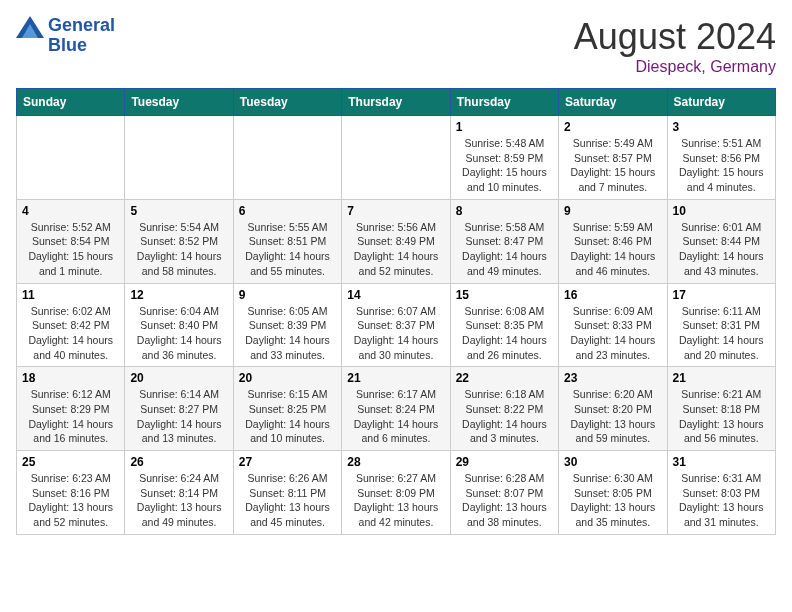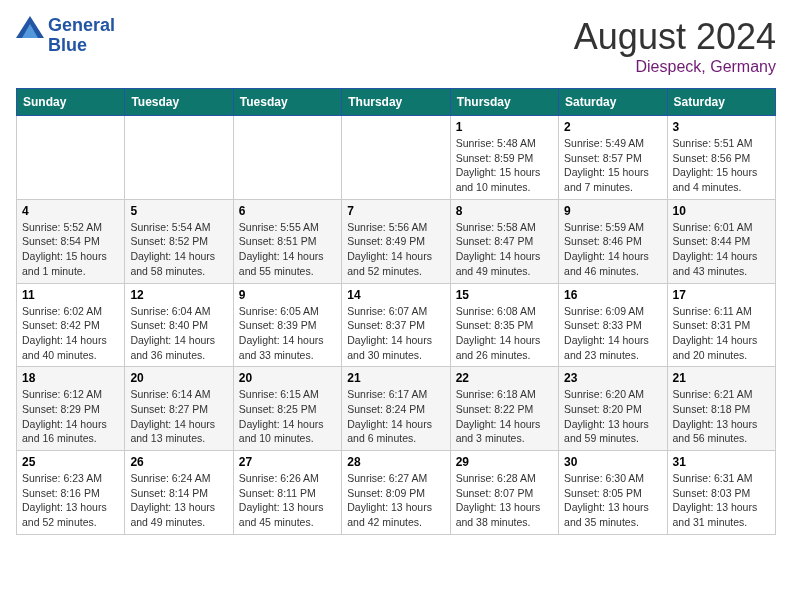--- a/index.html
+++ b/index.html
@@ -71,20 +71,21 @@
     .day-num {
       font-weight: bold;
       font-size: 12px;
       display: block;
       margin-bottom: 2px;
     }
     .day-info {
       color: #333;
       font-size: 10.5px;
       line-height: 1.4;
+      text-align: center;
     }
     .empty-cell {
       background: #fff !important;
     }
     .calendar tr:nth-child(even) .empty-cell {
       background: #f5f5f5 !important;
     }
   </style>
 </head>
 <body>

